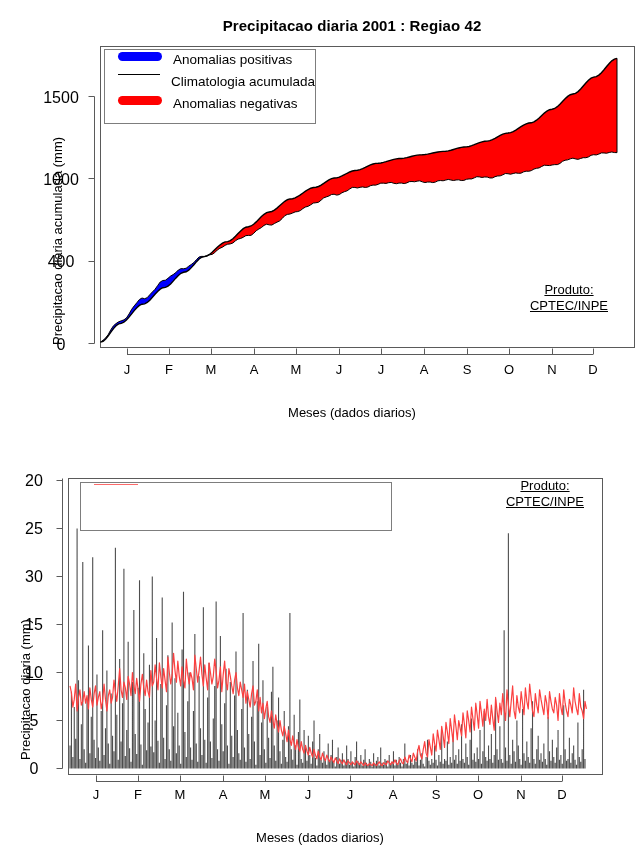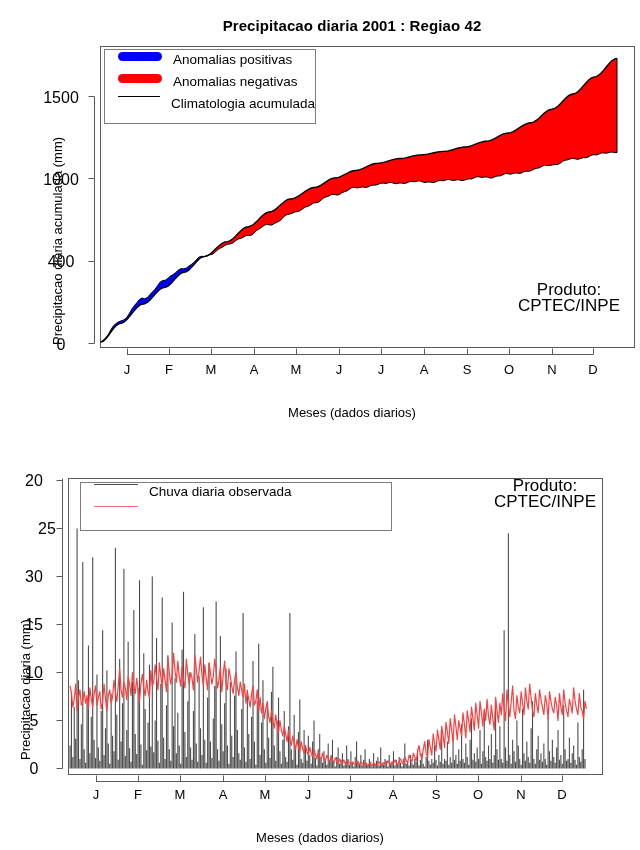--- a/index.html
+++ b/index.html
@@ -8,21 +8,21 @@
   .fig{position:absolute;left:0;width:640px;}
   #fig-top{top:0;height:430px;margin-left:32px;}
   #fig-bottom{top:430px;height:420px;}
   .title{position:absolute;width:640px;text-align:center;font-weight:bold;
          font-size:15px;letter-spacing:.1px;}
   .ylab{position:absolute;font-size:13px;white-space:nowrap;
         transform-origin:0 0;transform:rotate(-90deg);}
   .xlab{position:absolute;width:640px;text-align:center;font-size:13px;}
   .tick-y{position:absolute;font-size:16px;text-align:center;width:52px;}
   .tick-x{position:absolute;font-size:13px;text-align:center;width:30px;}
-  .produto{position:absolute;font-size:17px;text-align:center;line-height:16px;}
+  .produto{position:absolute;font-size:13px;text-align:center;line-height:16px;text-decoration:underline;}
   svg{position:absolute;left:0;top:0;overflow:visible;}
   .legbox{position:absolute;background:#fff;border:1px solid #7d7d7d;}
   .legrow{display:flex;height:22px;}
   .legtxt{font-size:13.5px;white-space:nowrap;}
   .swatch-bar{width:44px;height:9px;border-radius:5px;margin:0 11px 0 13px;}
   .swatch-line{width:44px;height:0;border-top:1.4px solid #000;margin:0 11px 0 13px;}
   .swatch-line.red{border-top-color:#fb6a6a;}
   .swatch-line.gray{border-top-color:#4d4d4d;}
 </style>
 </head>
@@ -95,42 +95,42 @@
         <path d="M68.50,342.14L71.10,340.20L73.69,337.89L76.29,334.43L78.88,329.66L81.48,325.76L84.07,323.56L86.67,321.81L89.26,320.81L91.86,319.86L94.45,317.96L97.05,313.99L99.65,309.34L102.24,305.85L104.84,302.74L107.43,299.49L110.03,298.03L112.62,298.71L115.22,297.65L117.81,294.71L120.41,291.92L123.01,289.31L125.60,285.63L128.20,282.03L130.79,280.50L133.39,280.24L135.98,278.33L138.58,276.05L141.17,274.58L143.77,272.62L146.36,269.99L148.96,268.63L151.56,268.74L154.15,268.23L156.75,266.17L159.34,264.43L161.94,262.53L164.53,259.50L167.13,256.98L169.72,256.37L172.32,256.46L174.91,255.63L177.51,254.83L180.11,254.39L182.70,252.66L185.30,250.00L187.89,248.29L190.49,247.14L193.08,245.37L195.68,244.21L198.27,243.91L200.87,243.00L203.46,240.81L206.06,239.09L208.66,238.44L211.25,237.26L213.85,235.63L216.44,235.43L219.04,235.35L221.63,233.40L224.23,230.72L226.82,229.05L229.42,227.55L232.02,225.38L234.61,224.19L237.21,224.87L239.80,225.06L242.40,223.53L244.99,222.15L247.59,220.95L250.18,218.51L252.78,215.70L255.37,214.41L257.97,214.01L260.57,213.06L263.16,211.90L265.76,211.57L268.35,210.61L270.95,208.50L273.54,207.00L276.14,206.30L278.73,204.80L281.33,203.05L283.92,202.75L286.52,202.22L289.12,200.11L291.71,197.86L294.31,196.90L296.90,196.01L299.50,194.53L302.09,194.22L304.69,195.11L307.28,194.59L309.88,192.82L312.47,191.67L315.07,190.85L317.67,189.04L320.26,187.39L322.86,187.46L325.45,187.97L328.05,187.31L330.64,186.94L333.24,187.43L335.83,187.07L338.43,185.69L341.03,185.09L343.62,185.14L346.22,184.32L348.81,183.15L351.41,183.17L354.00,183.41L356.60,182.71L359.19,182.41L361.79,183.31L364.38,183.71L366.98,183.09L369.58,183.09L372.17,183.58L374.77,182.92L377.36,181.65L379.96,181.51L382.55,181.78L385.15,181.15L387.74,180.84L390.34,181.87L392.93,182.55L395.53,182.07L398.13,182.02L400.72,182.60L403.32,182.11L405.91,180.82L408.51,180.54L411.10,180.78L413.70,180.09L416.29,179.42L418.89,180.02L421.48,180.53L424.08,179.97L426.68,179.82L429.27,180.53L431.87,180.38L434.46,179.31L437.06,178.91L439.65,178.92L442.25,177.87L444.84,176.70L447.44,176.93L450.04,177.41L452.63,177.00L455.23,177.06L457.82,177.96L460.42,177.94L463.01,176.68L465.61,175.98L468.20,175.86L470.80,174.79L473.39,173.52L475.99,173.72L478.59,174.21L481.18,173.51L483.78,172.90L486.37,173.32L488.97,173.17L491.56,171.87L494.16,171.16L496.75,171.27L499.35,170.61L501.94,169.06L504.54,168.32L507.14,167.88L509.73,166.45L512.33,165.21L514.92,165.39L517.52,165.57L520.11,164.97L522.71,164.61L525.30,164.63L527.90,163.46L530.49,161.35L533.09,160.24L535.69,159.87L538.28,158.84L540.88,158.17L543.47,158.91L546.07,159.36L548.66,158.46L551.26,157.69L553.85,157.72L556.45,156.94L559.05,155.30L561.64,154.71L564.24,154.95L566.83,154.09L569.43,152.91L572.02,152.98L574.62,153.25L577.21,152.48L579.81,151.97L582.40,152.55L585.00,152.64" fill="none" stroke="#000" stroke-width="1"></path>
       </g>
   </svg>
 
   <div class="legbox" style="left:72px;top:49px;width:210px;height:71px;padding-top:2px;">
     <div class="legrow">
       <span class="swatch-bar" style="background:#0000ff;"></span>
       <span class="legtxt">Anomalias positivas</span>
     </div>
     <div class="legrow">
+      <span class="swatch-line"></span>
+      <span class="legtxt">Climatologia acumulada</span>
+    </div>
+    <div class="legrow">
       <span class="swatch-bar" style="background:#ff0000;"></span>
       <span class="legtxt">Anomalias negativas</span>
-    </div>
-    <div class="legrow">
-      <span class="swatch-line"></span>
-      <span class="legtxt">Climatologia acumulada</span>
     </div>
   </div>
 </div>
 
 <div class="fig" id="fig-bottom">
 
   <div class="ylab" style="left:18px;top:330px;font-size:13px;">Precipitacao diaria (mm)</div>
 
   <div class="xlab" style="top:400px;">Meses (dados diarios)</div>
 
   <div class="tick-y" style="left:8px;top:330px;">0</div>
   <div class="tick-y" style="left:8px;top:282px;">5</div>
   <div class="tick-y" style="left:8px;top:234px;text-decoration:underline;">10</div>
   <div class="tick-y" style="left:8px;top:186px;">15</div>
   <div class="tick-y" style="left:8px;top:138px;">30</div>
-  <div class="tick-y" style="left:21px;top:90px;">25</div>
+  <div class="tick-y" style="left:8px;top:90px;">25</div>
   <div class="tick-y" style="left:8px;top:42px;">20</div>
 
   <div class="tick-x" style="left:81px;top:357px;">J</div>
   <div class="tick-x" style="left:123px;top:357px;">F</div>
   <div class="tick-x" style="left:165px;top:357px;">M</div>
   <div class="tick-x" style="left:208px;top:357px;">A</div>
   <div class="tick-x" style="left:250px;top:357px;">M</div>
   <div class="tick-x" style="left:293px;top:357px;">J</div>
   <div class="tick-x" style="left:335px;top:357px;">J</div>
   <div class="tick-x" style="left:378px;top:357px;">A</div>
@@ -172,20 +172,16 @@
       <line x1="562.5" y1="351.5" x2="562.5" y2="345.5"></line>
     </g>
     <g id="bottom-data">
         <path d="M70.00,338.5L70.00,315.46M71.42,338.5L71.42,261.70M72.84,338.5L72.84,326.98M74.26,338.5L74.26,277.06M75.67,338.5L75.67,308.74M77.09,338.5L77.09,98.50M78.51,338.5L78.51,250.18M79.93,338.5L79.93,328.90M81.35,338.5L81.35,294.34M82.77,338.5L82.77,132.10M84.19,338.5L84.19,319.30M85.61,338.5L85.61,332.74M87.02,338.5L87.02,269.38M88.44,338.5L88.44,215.62M89.86,338.5L89.86,323.14M91.28,338.5L91.28,286.66M92.70,338.5L92.70,127.30M94.12,338.5L94.12,309.70M95.54,338.5L95.54,327.94M96.96,338.5L96.96,244.42M98.37,338.5L98.37,317.38M99.79,338.5L99.79,330.82M101.21,338.5L101.21,280.90M102.63,338.5L102.63,200.26M104.05,338.5L104.05,325.06M105.47,338.5L105.47,298.18M106.89,338.5L106.89,240.58M108.31,338.5L108.31,313.54M109.72,338.5L109.72,333.70M111.14,338.5L111.14,263.62M112.56,338.5L112.56,305.86M113.98,338.5L113.98,321.22M115.40,338.5L115.40,117.70M116.82,338.5L116.82,284.74M118.24,338.5L118.24,329.86M119.66,338.5L119.66,229.06M121.07,338.5L121.07,311.62M122.49,338.5L122.49,273.22M123.91,338.5L123.91,138.82M125.33,338.5L125.33,326.02M126.75,338.5L126.75,300.10M128.17,338.5L128.17,211.78M129.59,338.5L129.59,318.34M131.01,338.5L131.01,331.78M132.42,338.5L132.42,252.10M133.84,338.5L133.84,180.10M135.26,338.5L135.26,303.94M136.68,338.5L136.68,324.10M138.10,338.5L138.10,257.86M139.52,338.5L139.52,150.34M140.94,338.5L140.94,314.50M142.36,338.5L142.36,334.66M143.77,338.5L143.77,223.30M145.19,338.5L145.19,278.98M146.61,338.5L146.61,320.26M148.03,338.5L148.03,292.42M149.45,338.5L149.45,234.82M150.87,338.5L150.87,316.42M152.29,338.5L152.29,146.50M153.71,338.5L153.71,322.18M155.12,338.5L155.12,290.50M156.54,338.5L156.54,207.94M157.96,338.5L157.96,310.66M159.38,338.5L159.38,332.74M160.80,338.5L160.80,254.02M162.22,338.5L162.22,167.62M163.64,338.5L163.64,307.78M165.06,338.5L165.06,328.90M166.47,338.5L166.47,275.14M167.89,338.5L167.89,225.22M169.31,338.5L169.31,319.30M170.73,338.5L170.73,330.82M172.15,338.5L172.15,192.58M173.57,338.5L173.57,296.26M174.99,338.5L174.99,248.26M176.40,338.5L176.40,323.14M177.82,338.5L177.82,282.82M179.24,338.5L179.24,315.46M180.66,338.5L180.66,333.70M182.08,338.5L182.08,219.46M183.50,338.5L183.50,161.86M184.92,338.5L184.92,302.02M186.34,338.5L186.34,326.98M187.75,338.5L187.75,271.30M189.17,338.5L189.17,242.50M190.59,338.5L190.59,317.38M192.01,338.5L192.01,329.86M193.43,338.5L193.43,280.90M194.85,338.5L194.85,204.10M196.27,338.5L196.27,313.54M197.69,338.5L197.69,331.78M199.10,338.5L199.10,246.34M200.52,338.5L200.52,298.18M201.94,338.5L201.94,325.06M203.36,338.5L203.36,177.22M204.78,338.5L204.78,309.70M206.20,338.5L206.20,332.74M207.62,338.5L207.62,267.46M209.04,338.5L209.04,232.90M210.45,338.5L210.45,311.62M211.87,338.5L211.87,327.94M213.29,338.5L213.29,288.58M214.71,338.5L214.71,255.94M216.13,338.5L216.13,171.46M217.55,338.5L217.55,319.30M218.97,338.5L218.97,330.82M220.39,338.5L220.39,206.02M221.80,338.5L221.80,294.34M223.22,338.5L223.22,321.22M224.64,338.5L224.64,273.22M226.06,338.5L226.06,238.66M227.48,338.5L227.48,315.46M228.90,338.5L228.90,333.70M230.32,338.5L230.32,252.10M231.74,338.5L231.74,305.86M233.15,338.5L233.15,326.98M234.57,338.5L234.57,265.54M235.99,338.5L235.99,221.38M237.41,338.5L237.41,300.10M238.83,338.5L238.83,323.14M240.25,338.5L240.25,329.86M241.67,338.5L241.67,278.98M243.09,338.5L243.09,182.98M244.50,338.5L244.50,317.38M245.92,338.5L245.92,331.78M247.34,338.5L247.34,259.78M248.76,338.5L248.76,303.94M250.18,338.5L250.18,328.90M251.60,338.5L251.60,286.66M253.02,338.5L253.02,230.98M254.44,338.5L254.44,311.62M255.85,338.5L255.85,334.66M257.27,338.5L257.27,271.30M258.69,338.5L258.69,213.70M260.11,338.5L260.11,325.06M261.53,338.5L261.53,292.42M262.95,338.5L262.95,250.18M264.37,338.5L264.37,319.30M265.79,338.5L265.79,332.74M267.20,338.5L267.20,277.06M268.62,338.5L268.62,307.78M270.04,338.5L270.04,327.94M271.46,338.5L271.46,261.70M272.88,338.5L272.88,236.74M274.30,338.5L274.30,315.46M275.72,338.5L275.72,330.82M277.13,338.5L277.13,290.50M278.55,338.5L278.55,267.46M279.97,338.5L279.97,321.22M281.39,338.5L281.39,333.70M282.81,338.5L282.81,309.70M284.23,338.5L284.23,280.90M285.65,338.5L285.65,326.98M287.07,338.5L287.07,331.78M288.48,338.5L288.48,296.26M289.90,338.5L289.90,182.98M291.32,338.5L291.32,319.30M292.74,338.5L292.74,329.86M294.16,338.5L294.16,284.74M295.58,338.5L295.58,315.46M297.00,338.5L297.00,334.66M298.42,338.5L298.42,302.02M299.83,338.5L299.83,269.38M301.25,338.5L301.25,328.90M302.67,338.5L302.67,332.74M304.09,338.5L304.09,300.10M305.51,338.5L305.51,317.38M306.93,338.5L306.93,330.82M308.35,338.5L308.35,305.86M309.77,338.5L309.77,325.06M311.18,338.5L311.18,333.70M312.60,338.5L312.60,311.62M314.02,338.5L314.02,290.50M315.44,338.5L315.44,327.94M316.86,338.5L316.86,335.62M318.28,338.5L318.28,319.30M319.70,338.5L319.70,303.94M321.12,338.5L321.12,329.86M322.53,338.5L322.53,332.74M323.95,338.5L323.95,321.22M325.37,338.5L325.37,328.90M326.79,338.5L326.79,334.66M328.21,338.5L328.21,313.54M329.63,338.5L329.63,330.82M331.05,338.5L331.05,325.06M332.47,338.5L332.47,309.70M333.88,338.5L333.88,332.74M335.30,338.5L335.30,336.58M336.72,338.5L336.72,326.98M338.14,338.5L338.14,317.38M339.56,338.5L339.56,333.70M340.98,338.5L340.98,329.86M342.40,338.5L342.40,323.14M343.82,338.5L343.82,335.62M345.23,338.5L345.23,331.78M346.65,338.5L346.65,315.46M348.07,338.5L348.07,328.90M349.49,338.5L349.49,334.66M350.91,338.5L350.91,321.22M352.33,338.5L352.33,332.74M353.75,338.5L353.75,336.58M355.17,338.5L355.17,326.98M356.58,338.5L356.58,311.62M358.00,338.5L358.00,330.82M359.42,338.5L359.42,333.70M360.84,338.5L360.84,325.06M362.26,338.5L362.26,335.62M363.68,338.5L363.68,329.86M365.10,338.5L365.10,319.30M366.52,338.5L366.52,332.74M367.93,338.5L367.93,334.66M369.35,338.5L369.35,328.90M370.77,338.5L370.77,331.78M372.19,338.5L372.19,336.58M373.61,338.5L373.61,323.14M375.03,338.5L375.03,333.70M376.45,338.5L376.45,330.82M377.87,338.5L377.87,326.98M379.28,338.5L379.28,335.62M380.70,338.5L380.70,317.38M382.12,338.5L382.12,332.74M383.54,338.5L383.54,334.66M384.96,338.5L384.96,328.90M386.38,338.5L386.38,330.82M387.80,338.5L387.80,336.58M389.21,338.5L389.21,325.06M390.63,338.5L390.63,333.70M392.05,338.5L392.05,331.78M393.47,338.5L393.47,321.22M394.89,338.5L394.89,335.62M396.31,338.5L396.31,329.86M397.73,338.5L397.73,334.66M399.15,338.5L399.15,326.98M400.56,338.5L400.56,332.74M401.98,338.5L401.98,336.58M403.40,338.5L403.40,328.90M404.82,338.5L404.82,313.54M406.24,338.5L406.24,333.70M407.66,338.5L407.66,330.82M409.08,338.5L409.08,335.62M410.50,338.5L410.50,325.06M411.91,338.5L411.91,332.74M413.33,338.5L413.33,334.66M414.75,338.5L414.75,328.90M416.17,338.5L416.17,331.78M417.59,338.5L417.59,319.30M419.01,338.5L419.01,335.62M420.43,338.5L420.43,329.86M421.85,338.5L421.85,323.14M423.26,338.5L423.26,333.70M424.68,338.5L424.68,336.58M426.10,338.5L426.10,326.98M427.52,338.5L427.52,309.70M428.94,338.5L428.94,330.82M430.36,338.5L430.36,334.66M431.78,338.5L431.78,328.90M433.20,338.5L433.20,332.74M434.61,338.5L434.61,315.46M436.03,338.5L436.03,329.86M437.45,338.5L437.45,335.62M438.87,338.5L438.87,325.06M440.29,338.5L440.29,331.78M441.71,338.5L441.71,300.10M443.13,338.5L443.13,333.70M444.55,338.5L444.55,328.90M445.96,338.5L445.96,330.82M447.38,338.5L447.38,311.62M448.80,338.5L448.80,334.66M450.22,338.5L450.22,326.98M451.64,338.5L451.64,332.74M453.06,338.5L453.06,305.86M454.48,338.5L454.48,329.86M455.90,338.5L455.90,325.06M457.31,338.5L457.31,333.70M458.73,338.5L458.73,319.30M460.15,338.5L460.15,330.82M461.57,338.5L461.57,294.34M462.99,338.5L462.99,328.90M464.41,338.5L464.41,332.74M465.83,338.5L465.83,313.54M467.25,338.5L467.25,326.98M468.66,338.5L468.66,334.66M470.08,338.5L470.08,309.70M471.50,338.5L471.50,288.58M472.92,338.5L472.92,329.86M474.34,338.5L474.34,323.14M475.76,338.5L475.76,331.78M477.18,338.5L477.18,317.38M478.60,338.5L478.60,328.90M480.01,338.5L480.01,300.10M481.43,338.5L481.43,333.70M482.85,338.5L482.85,321.22M484.27,338.5L484.27,280.90M485.69,338.5L485.69,326.98M487.11,338.5L487.11,330.82M488.53,338.5L488.53,315.46M489.94,338.5L489.94,328.90M491.36,338.5L491.36,303.94M492.78,338.5L492.78,332.74M494.20,338.5L494.20,325.06M495.62,338.5L495.62,269.38M497.04,338.5L497.04,319.30M498.46,338.5L498.46,329.86M499.88,338.5L499.88,296.26M501.29,338.5L501.29,328.90M502.71,338.5L502.71,332.74M504.13,338.5L504.13,200.26M505.55,338.5L505.55,317.38M506.97,338.5L506.97,330.82M508.39,338.5L508.39,103.30M509.81,338.5L509.81,325.06M511.23,338.5L511.23,333.70M512.64,338.5L512.64,309.70M514.06,338.5L514.06,321.22M515.48,338.5L515.48,331.78M516.90,338.5L516.90,290.50M518.32,338.5L518.32,315.46M519.74,338.5L519.74,328.90M521.16,338.5L521.16,334.66M522.58,338.5L522.58,278.98M523.99,338.5L523.99,323.14M525.41,338.5L525.41,330.82M526.83,338.5L526.83,311.62M528.25,338.5L528.25,326.98M529.67,338.5L529.67,332.74M531.09,338.5L531.09,298.18M532.51,338.5L532.51,271.30M533.93,338.5L533.93,328.90M535.34,338.5L535.34,333.70M536.76,338.5L536.76,319.30M538.18,338.5L538.18,305.86M539.60,338.5L539.60,329.86M541.02,338.5L541.02,323.14M542.44,338.5L542.44,331.78M543.86,338.5L543.86,313.54M545.28,338.5L545.28,328.90M546.69,338.5L546.69,334.66M548.11,338.5L548.11,286.66M549.53,338.5L549.53,321.22M550.95,338.5L550.95,330.82M552.37,338.5L552.37,309.70M553.79,338.5L553.79,326.98M555.21,338.5L555.21,332.74M556.63,338.5L556.63,317.38M558.04,338.5L558.04,300.10M559.46,338.5L559.46,329.86M560.88,338.5L560.88,325.06M562.30,338.5L562.30,333.70M563.72,338.5L563.72,275.14M565.14,338.5L565.14,319.30M566.56,338.5L566.56,330.82M567.98,338.5L567.98,328.90M569.39,338.5L569.39,307.78M570.81,338.5L570.81,332.74M572.23,338.5L572.23,323.14M573.65,338.5L573.65,315.46M575.07,338.5L575.07,329.86M576.49,338.5L576.49,334.66M577.91,338.5L577.91,292.42M579.33,338.5L579.33,326.98M580.74,338.5L580.74,331.78M582.16,338.5L582.16,319.30M583.58,338.5L583.58,259.78M585.00,338.5L585.00,328.90" stroke="#4d4d4d" stroke-width="1.1" fill="none"></path>
         <path d="M70.00,255.94L71.42,262.66L72.84,277.06L74.26,269.38L75.67,254.02L77.09,280.90L78.51,267.46L79.93,259.78L81.35,275.14L82.77,271.30L84.19,261.70L85.61,273.22L87.02,265.54L88.44,278.98L89.86,257.86L91.28,269.38L92.70,277.06L94.12,263.62L95.54,255.94L96.96,275.14L98.37,267.46L99.79,261.70L101.21,278.98L102.63,271.30L104.05,254.02L105.47,269.38L106.89,280.90L108.31,265.54L109.72,259.78L111.14,273.22L112.56,267.46L113.98,250.18L115.40,261.70L116.82,271.30L118.24,255.94L119.66,238.66L121.07,259.78L122.49,267.46L123.91,252.10L125.33,257.86L126.75,269.38L128.17,246.34L129.59,254.02L131.01,265.54L132.42,242.50L133.84,255.94L135.26,263.62L136.68,248.26L138.10,259.78L139.52,271.30L140.94,254.02L142.36,244.42L143.77,257.86L145.19,265.54L146.61,250.18L148.03,261.70L149.45,267.46L150.87,240.58L152.29,255.94L153.71,252.10L155.12,234.82L156.54,248.26L157.96,259.78L159.38,232.90L160.80,246.34L162.22,257.86L163.64,238.66L165.06,250.18L166.47,261.70L167.89,227.14L169.31,242.50L170.73,254.02L172.15,244.42L173.57,223.30L174.99,240.58L176.40,252.10L177.82,230.98L179.24,246.34L180.66,255.94L182.08,236.74L183.50,250.18L184.92,257.86L186.34,229.06L187.75,244.42L189.17,254.02L190.59,242.50L192.01,248.26L193.43,259.78L194.85,225.22L196.27,238.66L197.69,252.10L199.10,240.58L200.52,227.14L201.94,244.42L203.36,255.94L204.78,234.82L206.20,248.26L207.62,259.78L209.04,232.90L210.45,242.50L211.87,254.02L213.29,246.34L214.71,229.06L216.13,240.58L217.55,257.86L218.97,250.18L220.39,236.74L221.80,261.70L223.22,244.42L224.64,230.98L226.06,252.10L227.48,259.78L228.90,238.66L230.32,246.34L231.74,255.94L233.15,263.62L234.57,250.18L235.99,242.50L237.41,257.86L238.83,265.54L240.25,252.10L241.67,259.78L243.09,267.46L244.50,254.02L245.92,273.22L247.34,261.70L248.76,269.38L250.18,277.06L251.60,263.62L253.02,255.94L254.44,275.14L255.85,271.30L257.27,259.78L258.69,280.90L260.11,267.46L261.53,282.82L262.95,273.22L264.37,288.58L265.79,278.98L267.20,271.30L268.62,286.66L270.04,292.42L271.46,280.90L272.88,290.50L274.30,298.18L275.72,284.74L277.13,294.34L278.55,302.02L279.97,290.50L281.39,300.10L282.81,305.86L284.23,296.26L285.65,303.94L287.07,311.62L288.48,300.10L289.90,309.70L291.32,315.46L292.74,305.86L294.16,313.54L295.58,319.30L297.00,309.70L298.42,317.38L299.83,321.22L301.25,311.62L302.67,319.30L304.09,323.14L305.51,315.46L306.93,321.22L308.35,325.06L309.77,317.38L311.18,323.14L312.60,326.98L314.02,319.30L315.44,325.06L316.86,328.90L318.28,321.22L319.70,326.98L321.12,329.86L322.53,323.14L323.95,327.94L325.37,330.82L326.79,325.06L328.21,328.90L329.63,331.78L331.05,326.98L332.47,329.86L333.88,332.74L335.30,327.94L336.72,330.82L338.14,333.70L339.56,328.90L340.98,331.78L342.40,333.70L343.82,329.86L345.23,332.74L346.65,334.66L348.07,330.82L349.49,332.74L350.91,334.66L352.33,331.78L353.75,333.70L355.17,334.66L356.58,330.82L358.00,332.74L359.42,334.66L360.84,331.78L362.26,333.70L363.68,335.62L365.10,332.74L366.52,334.66L367.93,335.62L369.35,333.70L370.77,334.66L372.19,335.62L373.61,332.74L375.03,334.66L376.45,335.62L377.87,333.70L379.28,331.78L380.70,334.66L382.12,335.62L383.54,332.74L384.96,333.70L386.38,334.66L387.80,330.82L389.21,332.74L390.63,334.66L392.05,331.78L393.47,333.70L394.89,329.86L396.31,332.74L397.73,334.66L399.15,330.82L400.56,328.90L401.98,332.74L403.40,333.70L404.82,326.98L406.24,330.82L407.66,332.74L409.08,325.06L410.50,328.90L411.91,331.78L413.33,323.14L414.75,326.98L416.17,330.82L417.59,321.22L419.01,315.46L420.43,325.06L421.85,328.90L423.26,319.30L424.68,311.62L426.10,323.14L427.52,326.98L428.94,309.70L430.36,317.38L431.78,325.06L433.20,303.94L434.61,313.54L436.03,321.22L437.45,300.10L438.87,309.70L440.29,319.30L441.71,296.26L443.13,305.86L444.55,317.38L445.96,292.42L447.38,302.02L448.80,313.54L450.22,288.58L451.64,300.10L453.06,311.62L454.48,284.74L455.90,296.26L457.31,309.70L458.73,290.50L460.15,298.18L461.57,305.86L462.99,282.82L464.41,294.34L465.83,307.78L467.25,280.90L468.66,290.50L470.08,302.02L471.50,277.06L472.92,288.58L474.34,300.10L475.76,273.22L477.18,284.74L478.60,298.18L480.01,271.30L481.43,282.82L482.85,296.26L484.27,278.98L485.69,290.50L487.11,269.38L488.53,286.66L489.94,294.34L491.36,275.14L492.78,288.58L494.20,300.10L495.62,267.46L497.04,280.90L498.46,292.42L499.88,273.22L501.29,284.74L502.71,263.62L504.13,278.98L505.55,290.50L506.97,259.78L508.39,275.14L509.81,286.66L511.23,271.30L512.64,255.94L514.06,280.90L515.48,288.58L516.90,265.54L518.32,277.06L519.74,282.82L521.16,261.70L522.58,273.22L523.99,284.74L525.41,257.86L526.83,271.30L528.25,278.98L529.67,254.02L531.09,267.46L532.51,280.90L533.93,286.66L535.34,263.62L536.76,275.14L538.18,282.82L539.60,259.78L541.02,269.38L542.44,277.06L543.86,284.74L545.28,265.54L546.69,273.22L548.11,288.58L549.53,261.70L550.95,271.30L552.37,278.98L553.79,282.82L555.21,267.46L556.63,275.14L558.04,290.50L559.46,263.62L560.88,277.06L562.30,284.74L563.72,259.78L565.14,273.22L566.56,280.90L567.98,286.66L569.39,269.38L570.81,275.14L572.23,282.82L573.65,257.86L575.07,271.30L576.49,278.98L577.91,284.74L579.33,263.62L580.74,277.06L582.16,280.90L583.58,288.58L585.00,271.30L586.42,278.98" stroke="#fb4040" stroke-width="1.2" fill="none" stroke-linejoin="round"></path>
       </g>
   </svg>
 
   <div class="legbox" style="left:80px;top:52px;width:310px;height:46px;padding-top:1px;">
     <div class="legrow">
-      <span class="swatch-line gray"></span>
-      <span class="legtxt">Chuva diaria observada</span>
-    </div>
-    <div class="legrow">
       <span class="swatch-line red"></span>
     </div>
   </div>
 </div>
 
 </body></html>

